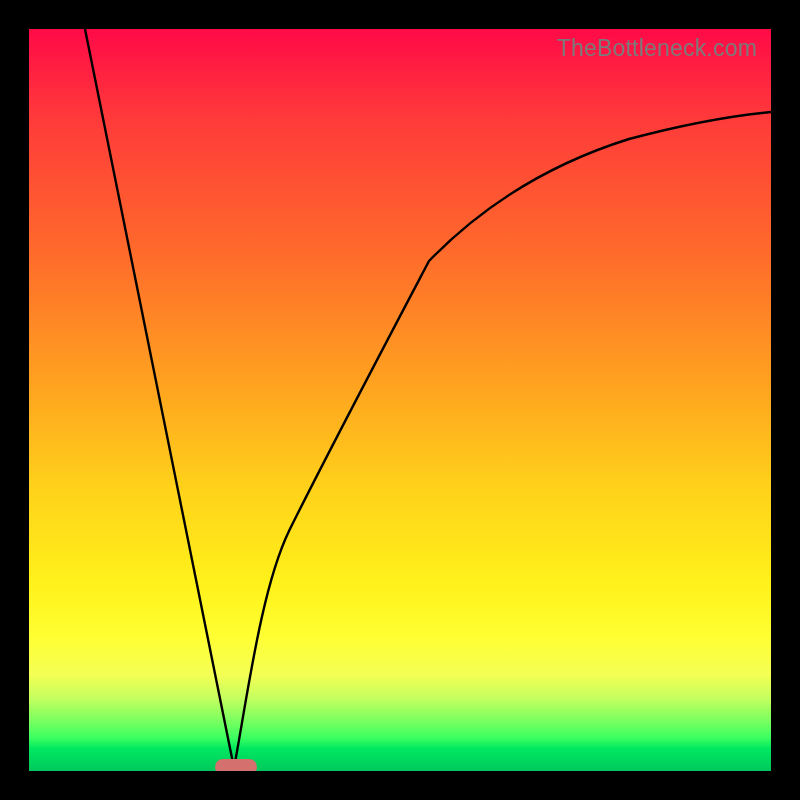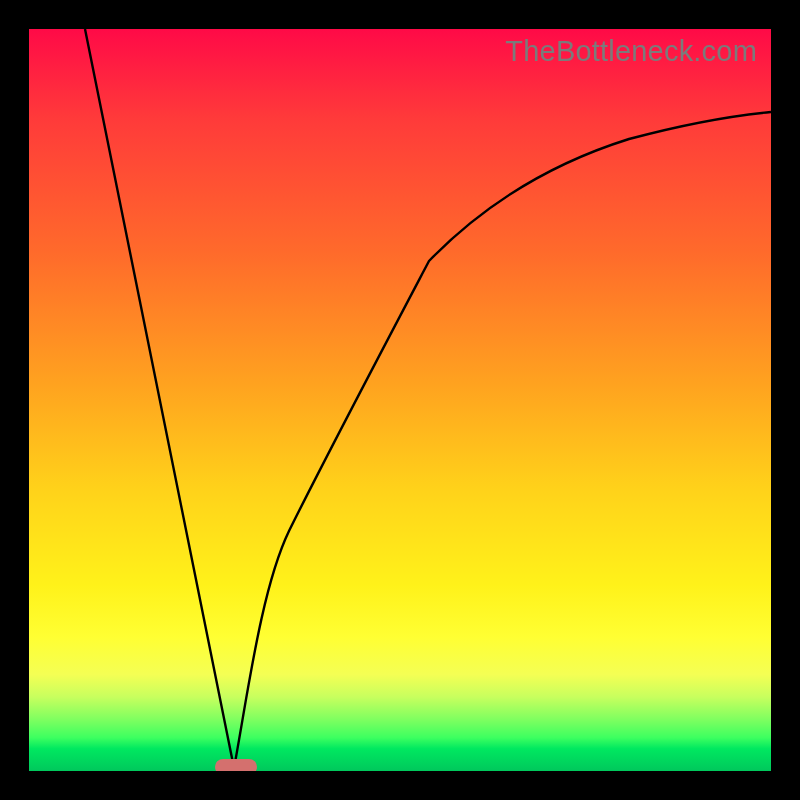--- a/index.html
+++ b/index.html
@@ -38,21 +38,21 @@
       #00e860 97%,
       #00c85c 100%
     );
     overflow: hidden;
   }
   .watermark {
     position: absolute;
     top: 6px;
     right: 14px;
     color: #7b7b7b;
-    font-size: 29px;
+    font-size: 23px;
     letter-spacing: 0.2px;
     user-select: none;
   }
   .marker {
     position: absolute;
     width: 42px;
     height: 16px;
     border-radius: 8px;
     background: #d4706e;
   }

